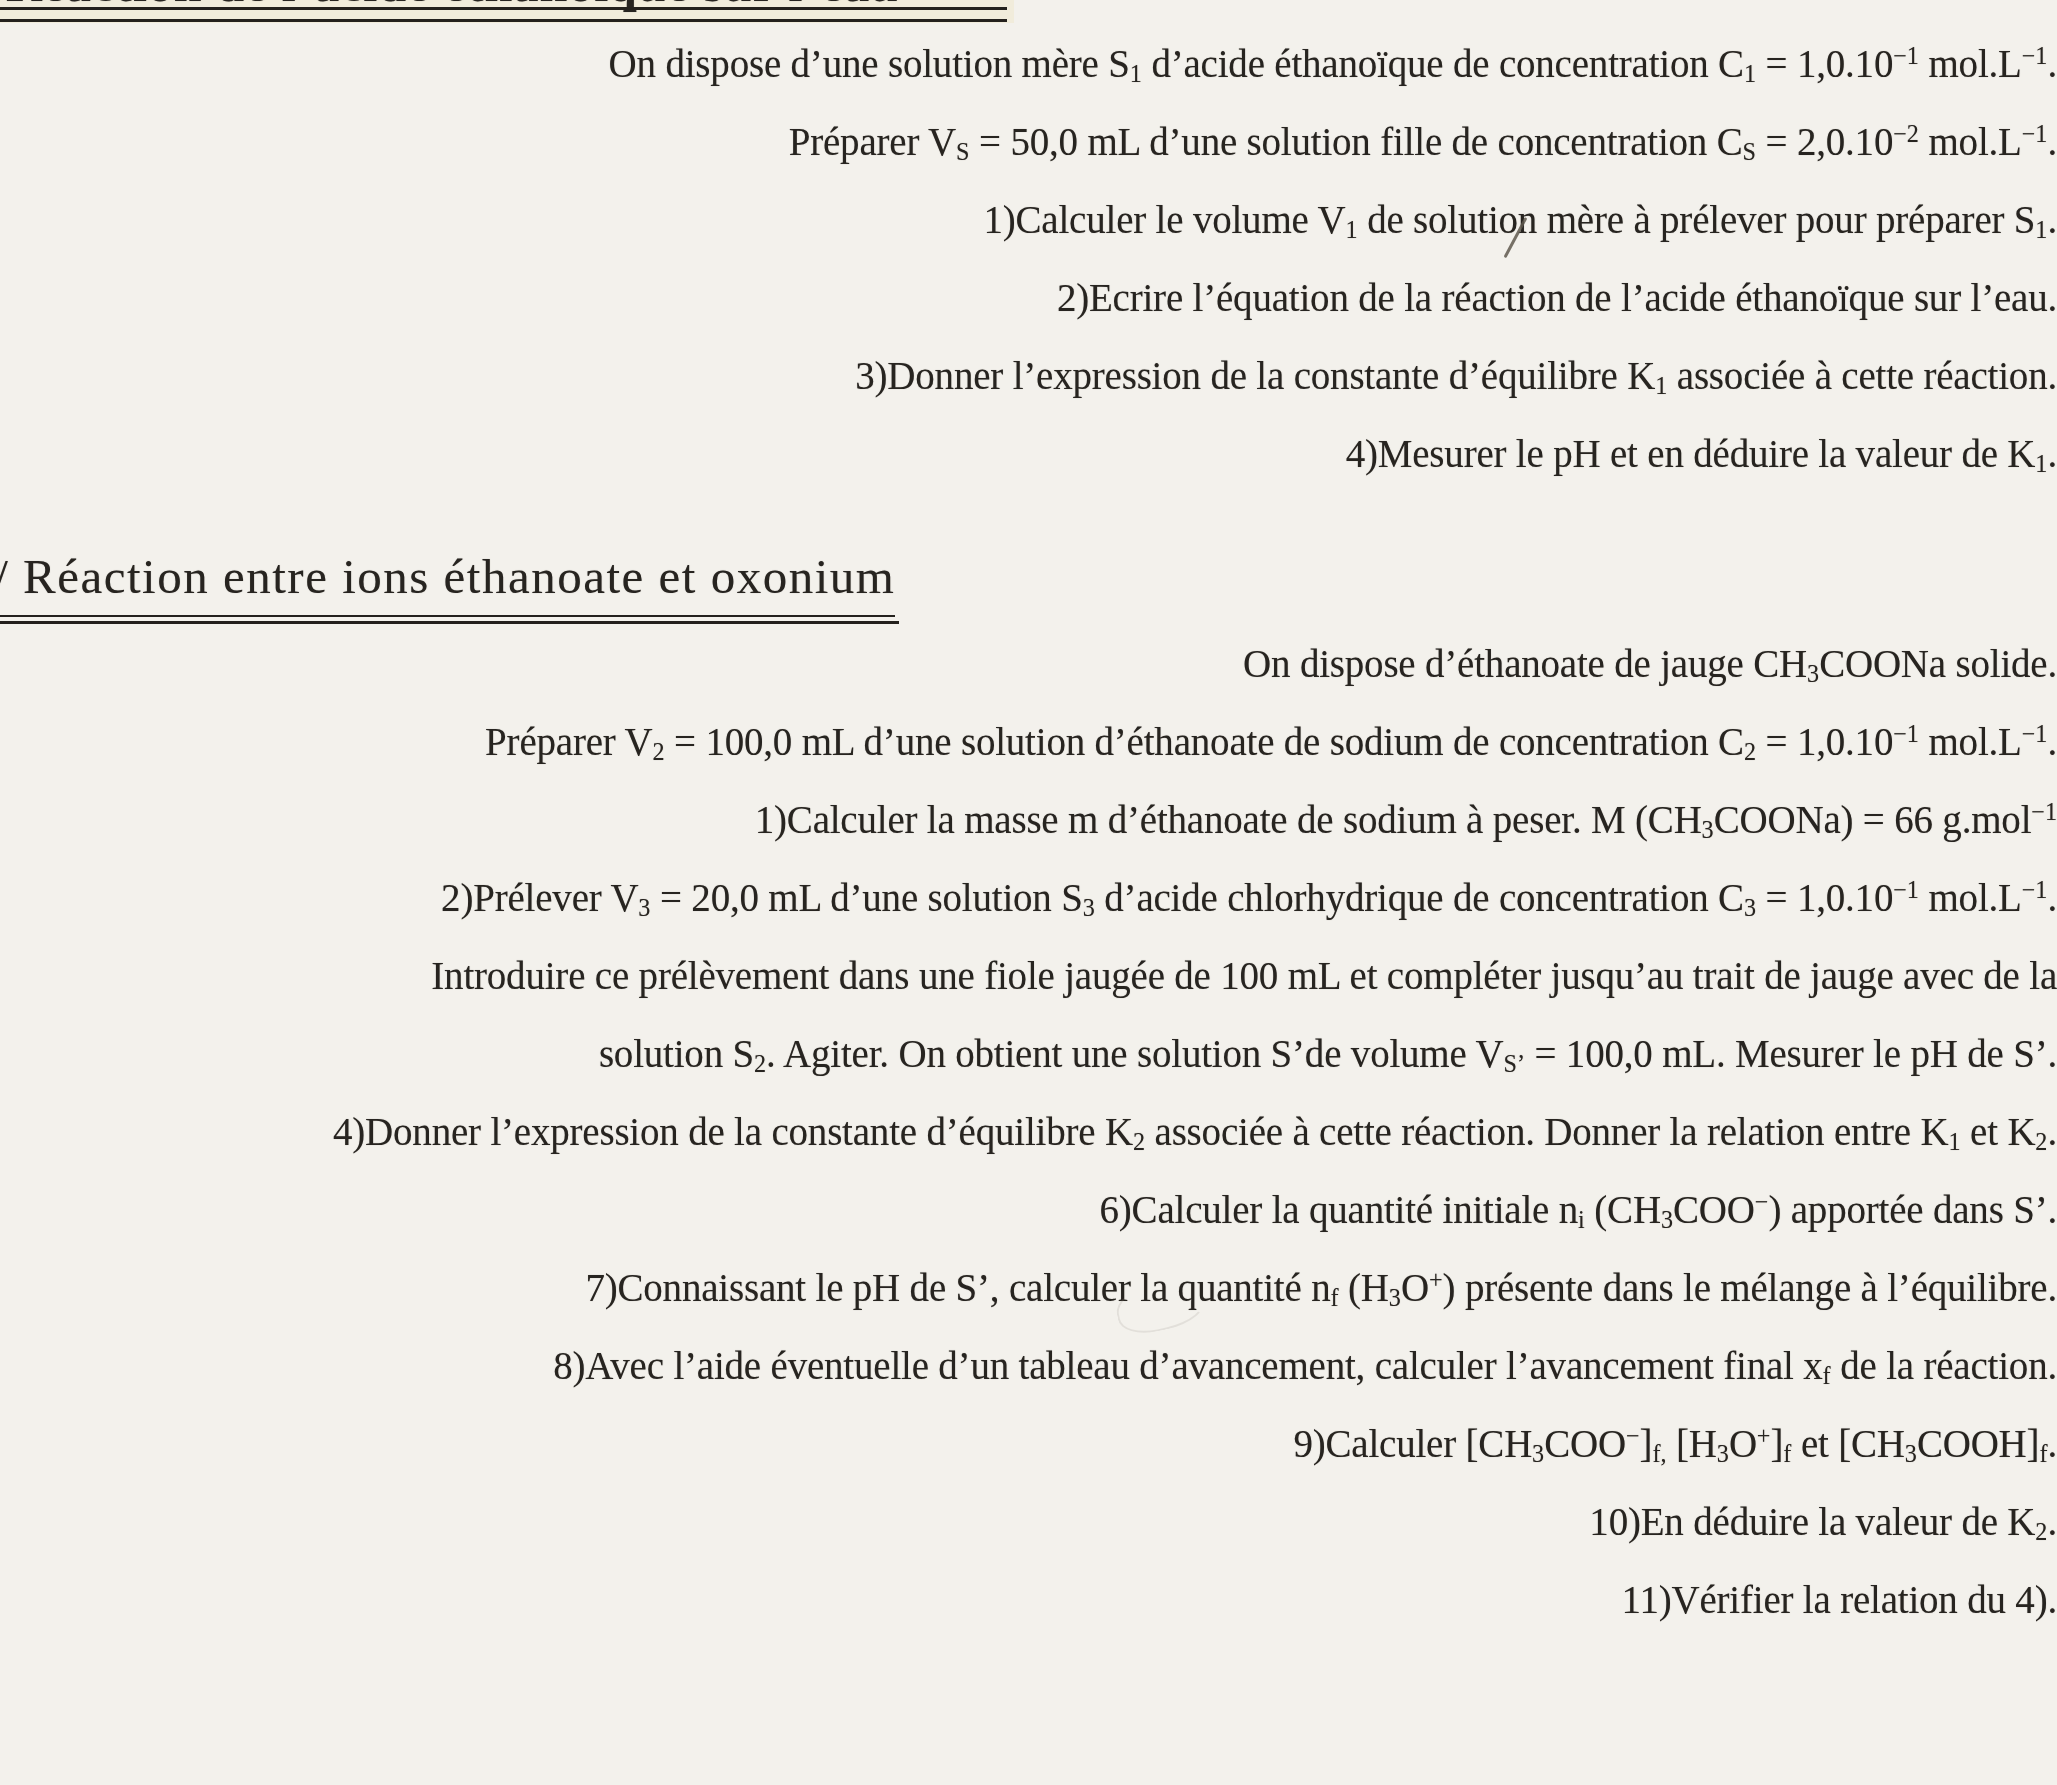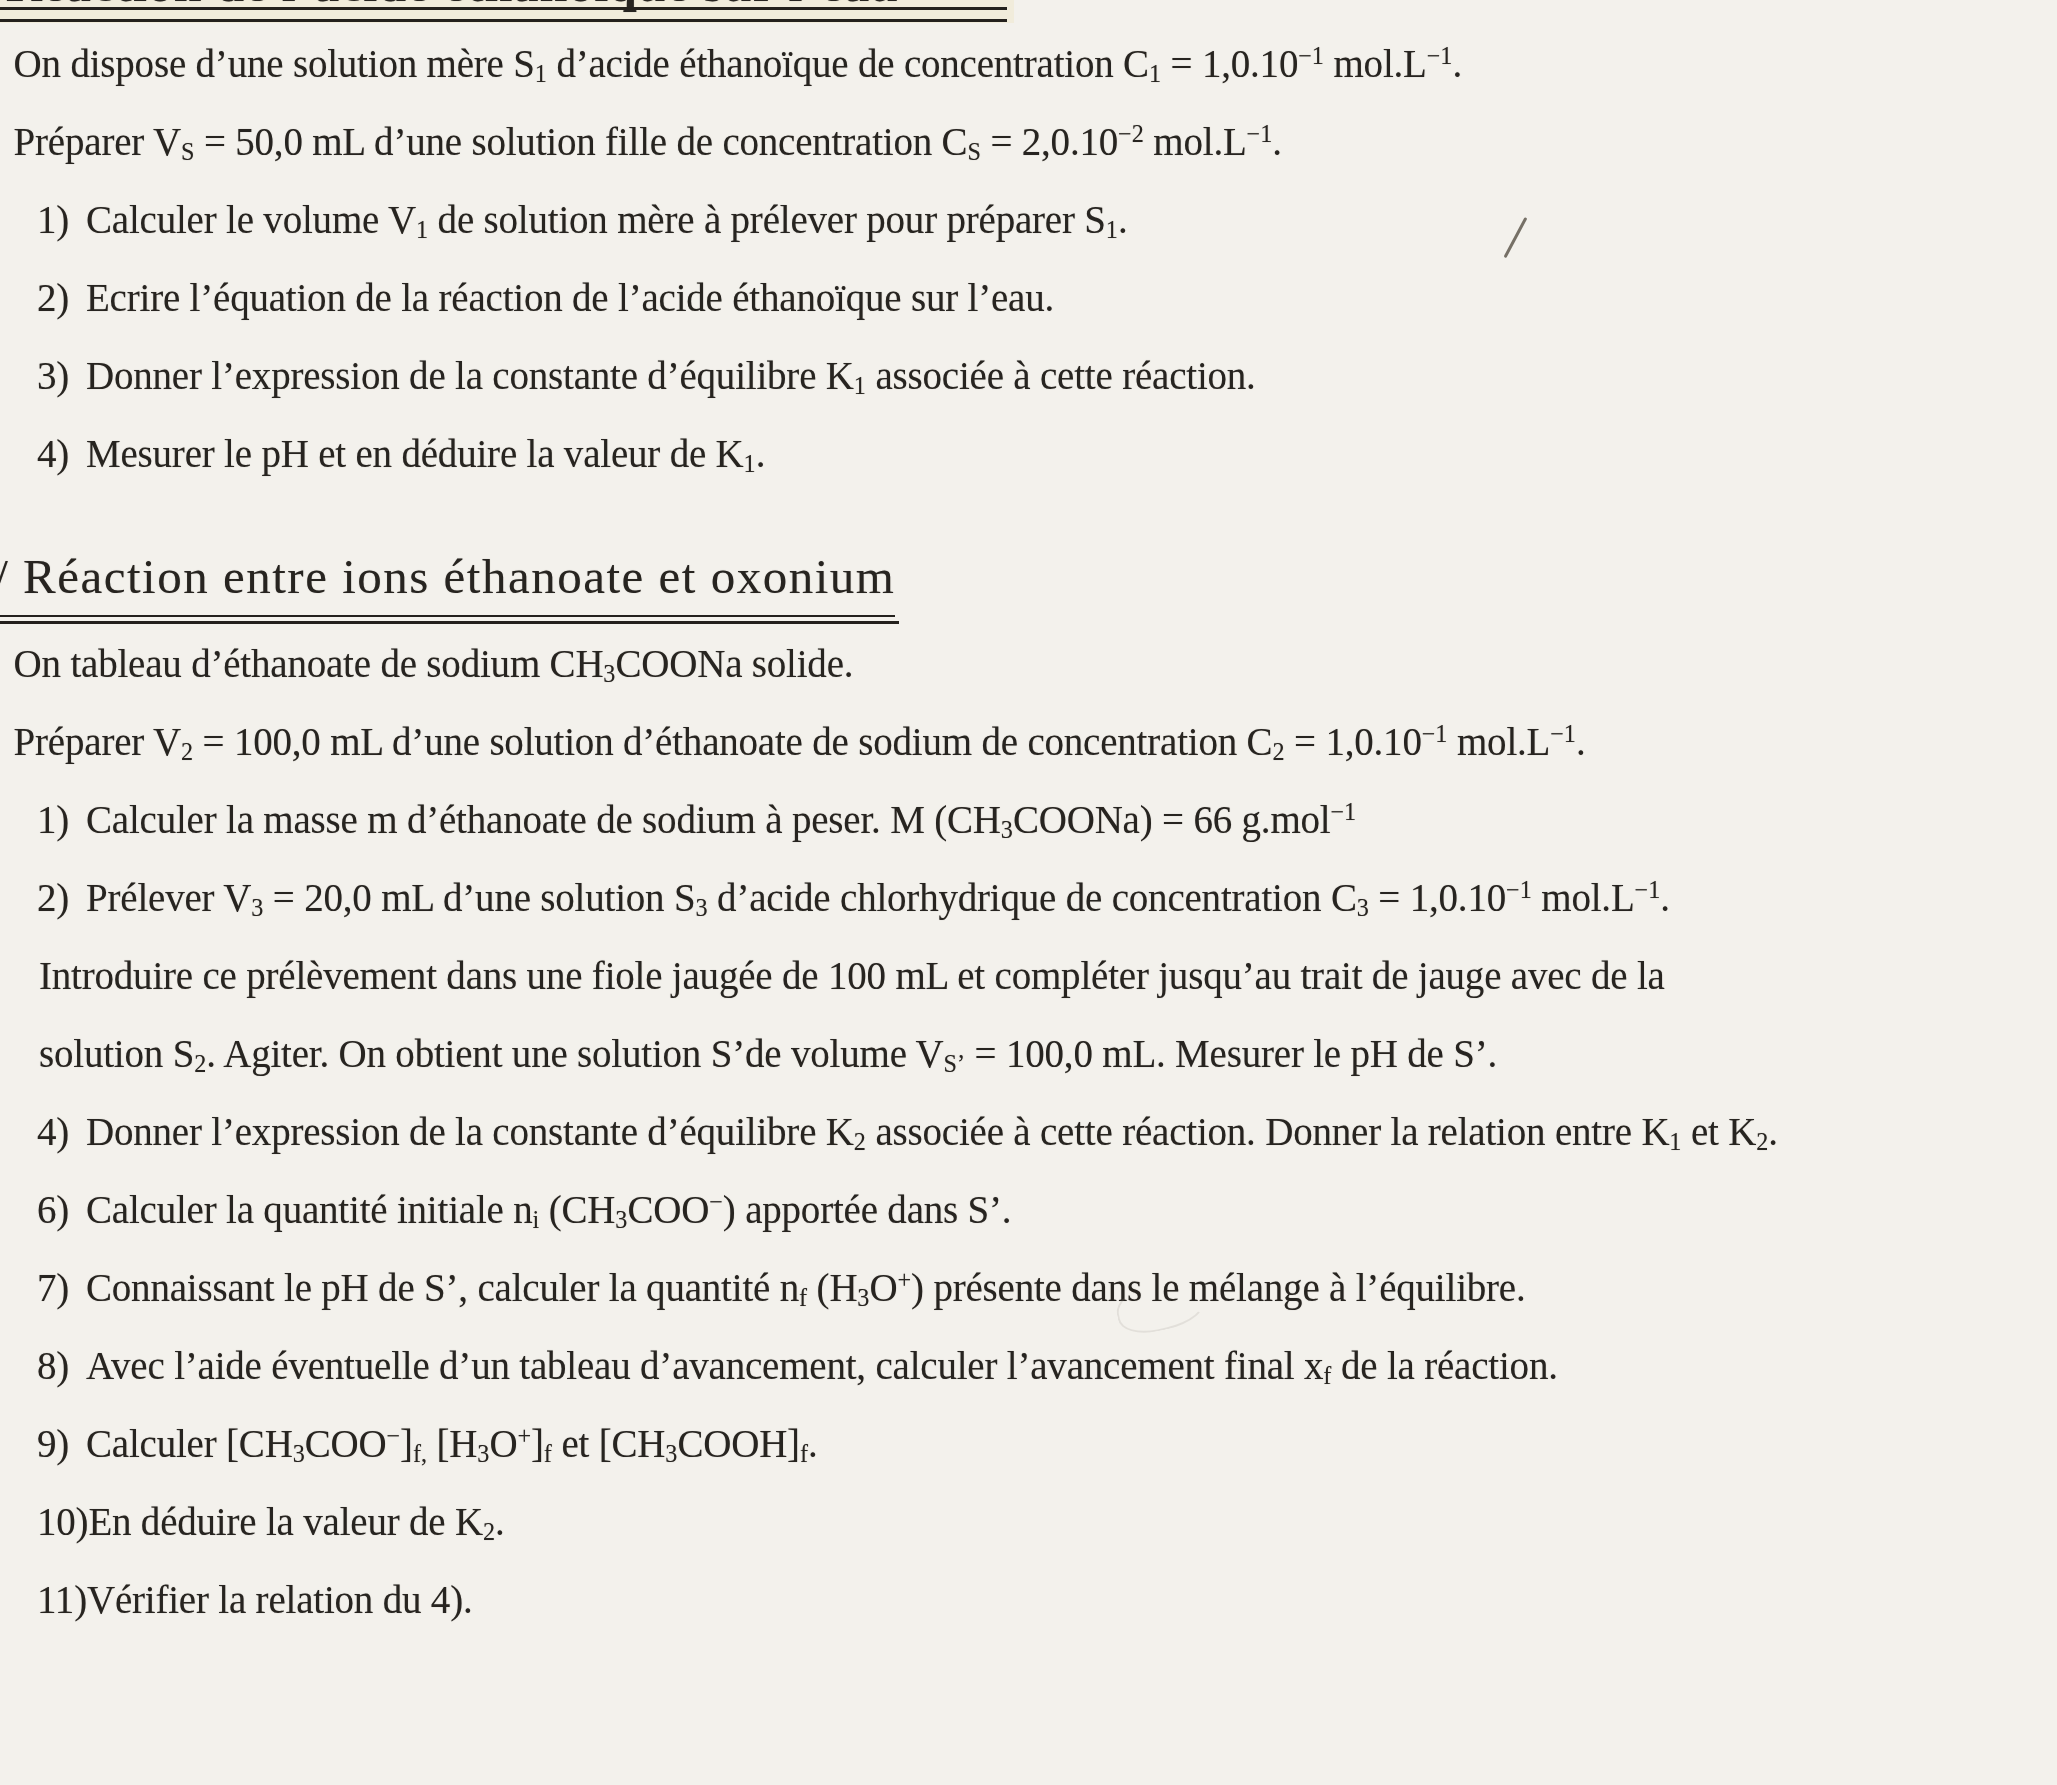--- a/index.html
+++ b/index.html
@@ -29,21 +29,21 @@
     position: absolute; top: -45px; left: 5.8px;
     font-size: 50px; font-weight: 700;
     white-space: nowrap; letter-spacing: 1px;
   }
   .title-rule { position: absolute; left: 0; width: 1007px; height: 2.9px; background: #24211d; }
   .title-rule.r1 { top: 6.8px; }
   .title-rule.r2 { top: 19.4px; }
 
   
   .doc { position: absolute; top: 25px; left: 0; right: 0; font-size: 39px; letter-spacing: -0.2px; }
-  .line { height: 78px; line-height: 78px; white-space: nowrap; }
+  .line { height: 78px; line-height: 78px; white-space: nowrap; text-align: right; }
   .line.para { padding-left: 13.6px; }
   .line.item { padding-left: 37px; }
   .line.cont { padding-left: 39px; }
   .num { display: inline-block; min-width: 49px; }
 
   sub, sup { font-size: 0.62em; line-height: 0; letter-spacing: 0; }
   sub { vertical-align: baseline; position: relative; top: 0.22em; }
   sup { vertical-align: baseline; position: relative; top: -0.55em; }
 
   
@@ -91,21 +91,21 @@
       <section>
         <div class="line para"><span><span>On dispose d’une solution mère S</span><sub>1</sub><span> d’acide éthanoïque de concentration C</span><sub>1</sub><span> = 1,0.10</span><sup>−1</sup><span> mol.L</span><sup>−1</sup><span>.</span></span></div>
         <div class="line para"><span><span>Préparer V</span><sub>S</sub><span> = 50,0 mL d’une solution fille de concentration C</span><sub>S</sub><span> = 2,0.10</span><sup>−2</sup><span> mol.L</span><sup>−1</sup><span>.</span></span></div>
         <div class="line item"><span class="num">1)</span><span><span>Calculer le volume V</span><sub>1</sub><span> de solution mère à prélever pour préparer S</span><sub>1</sub><span>.</span></span></div>
         <div class="line item"><span class="num">2)</span><span><span>Ecrire l’équation de la réaction de l’acide éthanoïque sur l’eau.</span></span></div>
         <div class="line item"><span class="num">3)</span><span><span>Donner l’expression de la constante d’équilibre K</span><sub>1</sub><span> associée à cette réaction.</span></span></div>
         <div class="line item"><span class="num">4)</span><span><span>Mesurer le pH et en déduire la valeur de K</span><sub>1</sub><span>.</span></span></div>
       </section>
       <section>
         <div class="h2"><span class="h2span"><span>/ Réaction entre ions éthanoate et oxonium</span></span></div>
-        <div class="line para"><span><span>On tableau d’éthanoate de sodium CH</span><sub>3</sub><span>COONa solide.</span></span></div>
+        <div class="line para"><span><span>On dispose d’éthanoate de jauge CH</span><sub>3</sub><span>COONa solide.</span></span></div>
         <div class="line para"><span><span>Préparer V</span><sub>2</sub><span> = 100,0 mL d’une solution d’éthanoate de sodium de concentration C</span><sub>2</sub><span> = 1,0.10</span><sup>−1</sup><span> mol.L</span><sup>−1</sup><span>.</span></span></div>
         <div class="line item"><span class="num">1)</span><span><span>Calculer la masse m d’éthanoate de sodium à peser. M (CH</span><sub>3</sub><span>COONa) = 66 g.mol</span><sup>−1</sup></span></div>
         <div class="line item"><span class="num">2)</span><span><span>Prélever V</span><sub>3</sub><span> = 20,0 mL d’une solution S</span><sub>3</sub><span> d’acide chlorhydrique de concentration C</span><sub>3</sub><span> = 1,0.10</span><sup>−1</sup><span> mol.L</span><sup>−1</sup><span>.</span></span></div>
         <div class="line cont"><span><span>Introduire ce prélèvement dans une fiole jaugée de 100 mL et compléter jusqu’au trait de jauge avec de la</span></span></div>
         <div class="line cont"><span><span>solution S</span><sub>2</sub><span>. Agiter. On obtient une solution S’de volume V</span><sub>S’</sub><span> = 100,0 mL. Mesurer le pH de S’.</span></span></div>
         <div class="line item"><span class="num">4)</span><span><span>Donner l’expression de la constante d’équilibre K</span><sub>2</sub><span> associée à cette réaction. Donner la relation entre K</span><sub>1</sub><span> et K</span><sub>2</sub><span>.</span></span></div>
         <div class="line item"><span class="num">6)</span><span><span>Calculer la quantité initiale n</span><sub>i</sub><span> (CH</span><sub>3</sub><span>COO</span><sup>−</sup><span>) apportée dans S’.</span></span></div>
         <div class="line item"><span class="num">7)</span><span><span>Connaissant le pH de S’, calculer la quantité n</span><sub>f</sub><span> (H</span><sub>3</sub><span>O</span><sup>+</sup><span>) présente dans le mélange à l’équilibre.</span></span></div>
         <div class="line item"><span class="num">8)</span><span><span>Avec l’aide éventuelle d’un tableau d’avancement, calculer l’avancement final x</span><sub>f</sub><span> de la réaction.</span></span></div>
         <div class="line item"><span class="num">9)</span><span><span>Calculer [CH</span><sub>3</sub><span>COO</span><sup>−</sup><span>]</span><sub>f,</sub><span> [H</span><sub>3</sub><span>O</span><sup>+</sup><span>]</span><sub>f</sub><span> et [CH</span><sub>3</sub><span>COOH]</span><sub>f</sub><span>.</span></span></div>

